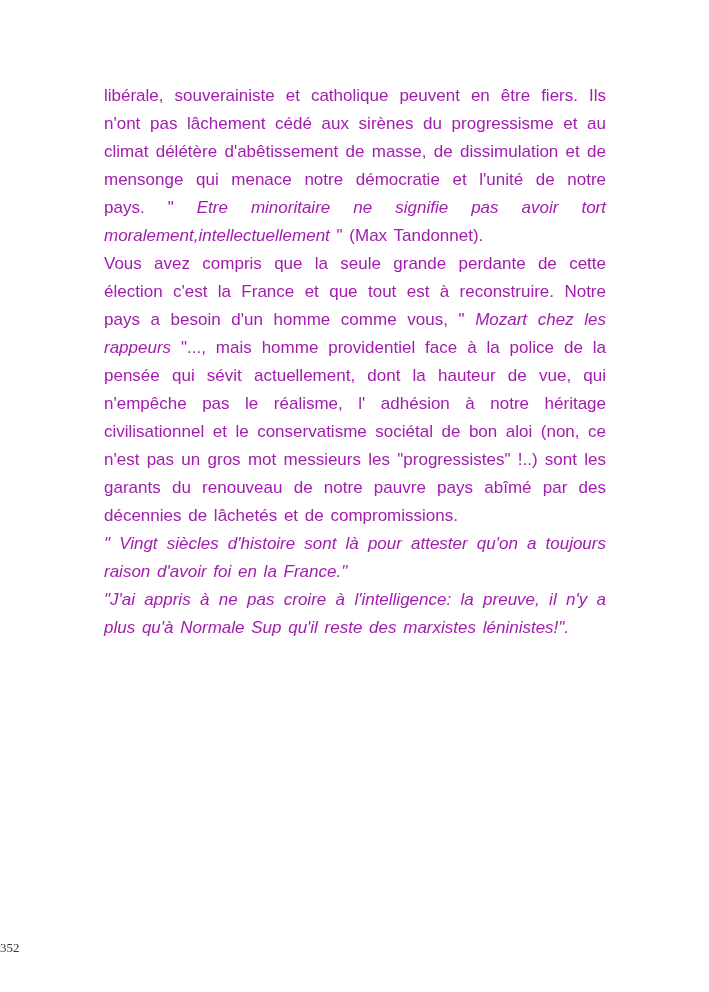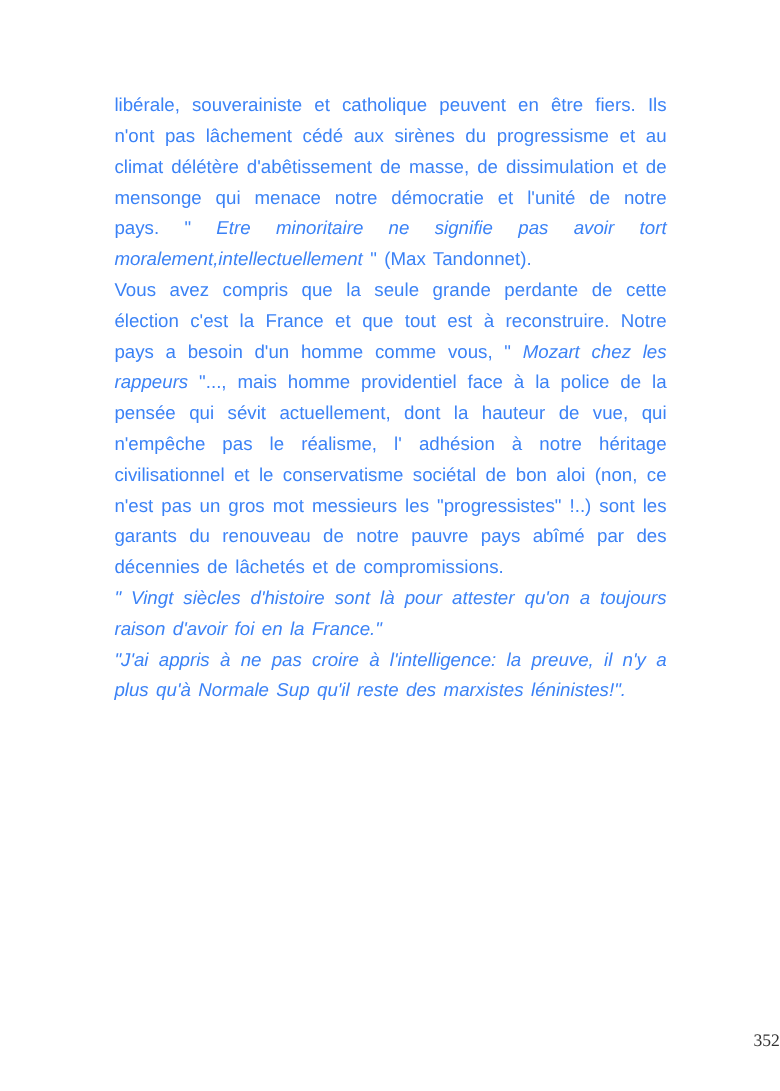--- a/index.html
+++ b/index.html
@@ -19,21 +19,21 @@
     inset: 0;
     background: #ffffff;
   }
   .text-block {
     position: absolute;
     left: 104px;
     top: 82px;
     width: 502px;
     font-size: 17px;
     line-height: 28px;
-    color: #3b82f6;
+    color: #a21caf;
     text-align: justify;
     word-spacing: 2px;
   }
   .para {
     margin: 0;
     padding: 0;
   }
   .seg-normal {
     font-style: normal;
     font-weight: normal;
@@ -44,23 +44,23 @@
   }
   .seg-bold {
     font-style: normal;
     font-weight: bold;
   }
   .page-number {
     position: absolute;
     bottom: 36px;
     left: 0;
     width: 100%;
-    text-align: right;
+    text-align: left;
     font-family: "Liberation Serif", serif;
-    font-size: 16px;
+    font-size: 13px;
     color: #333333;
   }
 </style>
 </head>
 <body>
 
 <div class="page">
   <div class="text-block" id="text-block">
       <p class="para"><span class="seg-normal">libérale, souverainiste et catholique peuvent en être fiers. Ils n'ont pas lâchement cédé aux sirènes du progressisme et au climat délétère d'abêtissement de masse, de dissimulation et de mensonge qui menace notre démocratie et l'unité de notre pays. " </span><span class="seg-italic">Etre minoritaire ne signifie pas avoir tort moralement,intellectuellement</span><span class="seg-normal"> " (Max Tandonnet).</span></p>
       <p class="para"><span class="seg-normal">Vous avez compris que la seule grande perdante de cette élection c'est la France et que tout est à reconstruire. Notre pays a besoin d'un homme comme vous, " </span><span class="seg-italic">Mozart chez les rappeurs</span><span class="seg-normal"> "..., mais homme providentiel face à la police de la pensée qui sévit actuellement, dont la hauteur de vue, qui n'empêche pas le réalisme, l' adhésion à notre héritage civilisationnel et le conservatisme sociétal de bon aloi (non, ce n'est pas un gros mot messieurs les "progressistes" !..) sont les garants du renouveau de notre pauvre pays abîmé par des décennies de lâchetés et de compromissions.</span></p>

